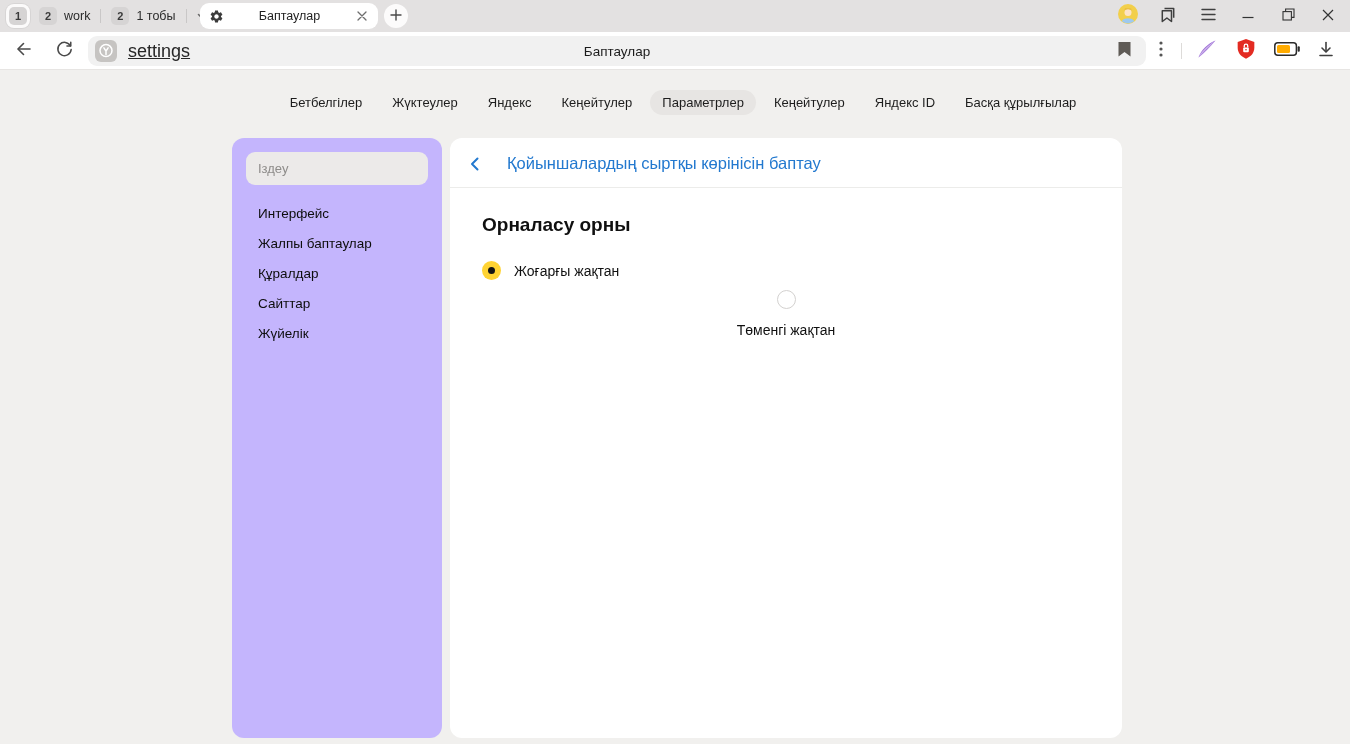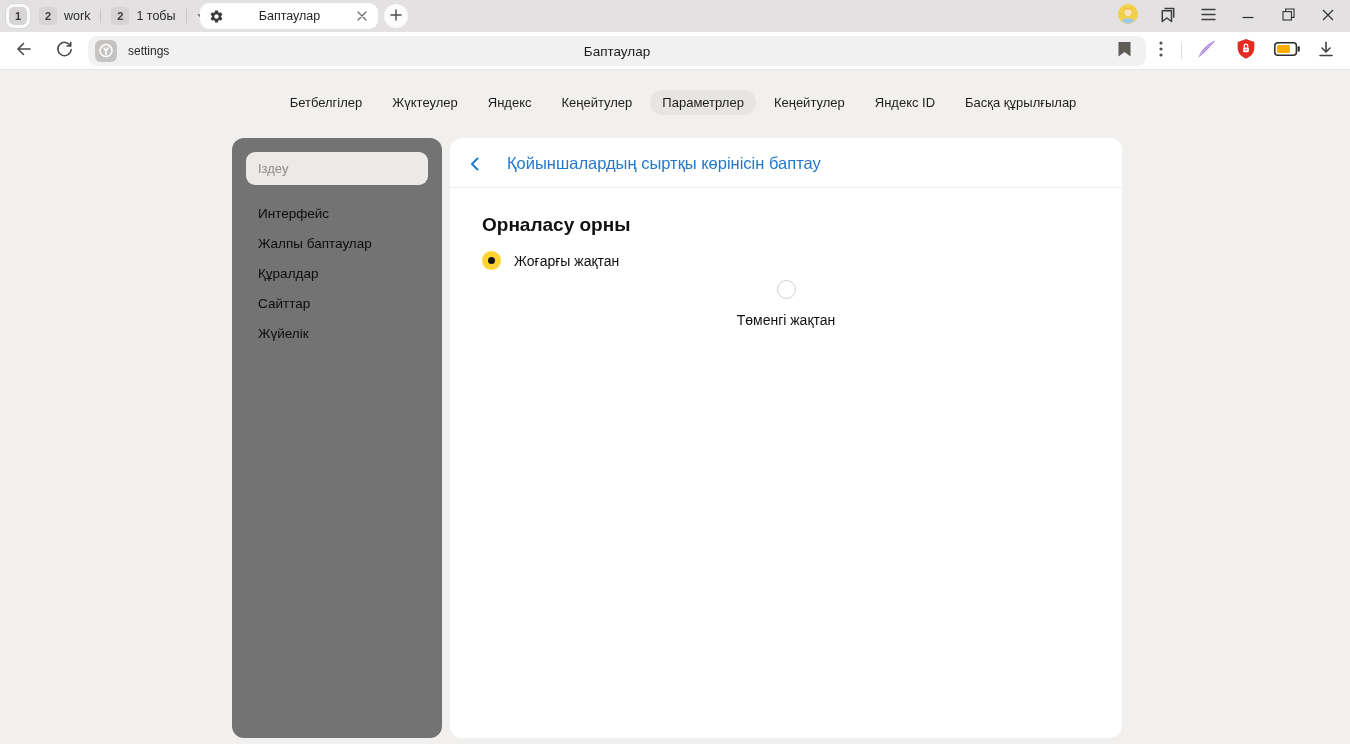--- a/index.html
+++ b/index.html
@@ -30,49 +30,49 @@
   .tabbar-right { position:absolute; right:2px; top:0; height:32px; display:flex; align-items:center; }
   .tb-btn { width:40px; height:32px; display:flex; align-items:center; justify-content:center; cursor:pointer; }
 
   
   .addressbar { position:absolute; top:32px; left:0; right:0; height:38px; background:#ffffff; border-bottom:1px solid #e7e5e3; }
   .nav-btn { position:absolute; top:0; height:38px; width:36px; display:flex; align-items:center; justify-content:center; cursor:pointer; }
   .back-btn { left:6px; } .reload-btn { left:46px; }
   .urlbar { position:absolute; left:88px; top:4px; width:1058px; height:30px; background:#f1f1f1; border-radius:9px;
             display:flex; align-items:center; padding:0 7px; cursor:text; }
   .site-badge { flex:0 0 auto; display:flex; }
-  .url-text { margin-left:11px; font-size:12px; color:#262626; z-index:2; }
+  .url-text { margin-left:11px; font-size:18px; color:#262626; z-index:2;text-decoration:underline; }
   .omni-title { position:absolute; left:0; right:0; text-align:center; font-size:13.5px; color:#1c1c1c; pointer-events:none; }
   .bm-btn { margin-left:auto; display:flex; align-items:center; padding:4px 8px; cursor:pointer; z-index:2; }
   .bar-right { position:absolute; right:6px; top:0; height:38px; display:flex; align-items:center; }
   .bar-btn { height:38px; display:flex; align-items:center; justify-content:center; cursor:pointer; }
   .bar-sep { width:1px; height:16px; background:#dddbd9; margin:0 6px; }
 
   
   .navtabs { position:absolute; top:90px; left:0; right:0; display:flex; justify-content:center; align-items:center; gap:6px;padding-left:16px; }
   .navtab { padding:5px 12px; font-size:13px; color:#1d1d1d; border-radius:14px; white-space:nowrap; cursor:pointer; }
   .navtab.active { background:#e7e5e3; }
 
   
-  .sidebar-card { position:absolute; left:232px; top:138px; width:210px; height:600px; background:#737373; border-radius:12px; }
+  .sidebar-card { position:absolute; left:232px; top:138px; width:210px; height:600px; background:#c4b5fd; border-radius:12px; }
   .search-input { display:block; margin:14px 14px 0; width:calc(100% - 28px); height:33px; background:#eceae9; border:none;
                   border-radius:9px; padding:0 12px; font-size:13px; color:#1c1c1c; outline:none;
                   font-family:"Liberation Sans", sans-serif; }
   .search-input::placeholder { color:#8e8c8a; }
   .side-items { margin-top:13px; }
   .side-item { padding:7.5px 26px; font-size:13.5px; color:#0d0d0d; cursor:pointer; white-space:nowrap; }
 
   
   .main-card { position:absolute; left:450px; top:138px; width:672px; height:600px; background:#ffffff; border-radius:12px; }
   .main-header { display:flex; align-items:center; gap:28px; padding:16px 20px 14px; border-bottom:1px solid #ececea; cursor:pointer; }
   .main-header-title { color:#2379cf; font-size:16.5px; }
   .main-body { padding:26px 32px; }
   .section-title { font-weight:bold; font-size:19px; color:#101010; }
   .radio-row { display:flex; align-items:center; gap:13px; cursor:pointer; }
-  .radio-row.first { margin-top:15px; } .radio-row.second { margin-top:10px;flex-direction:column; }
+  .radio-row.first { margin-top:25px; } .radio-row.second { margin-top:10px;flex-direction:column; }
   .radio { width:19px; height:19px; border-radius:50%; position:relative; flex:0 0 auto; }
   .radio.sel { background:#ffd333; }
   .radio.sel::after { content:""; position:absolute; left:6px; top:6px; width:7px; height:7px; border-radius:50%; background:#141414; }
   .radio.unsel { background:#fff; border:1.5px solid #d3d1cf; }
   .radio-label { font-size:14px; color:#101010; }
 </style>
 </head>
 <body>
 
 <div class="page">

